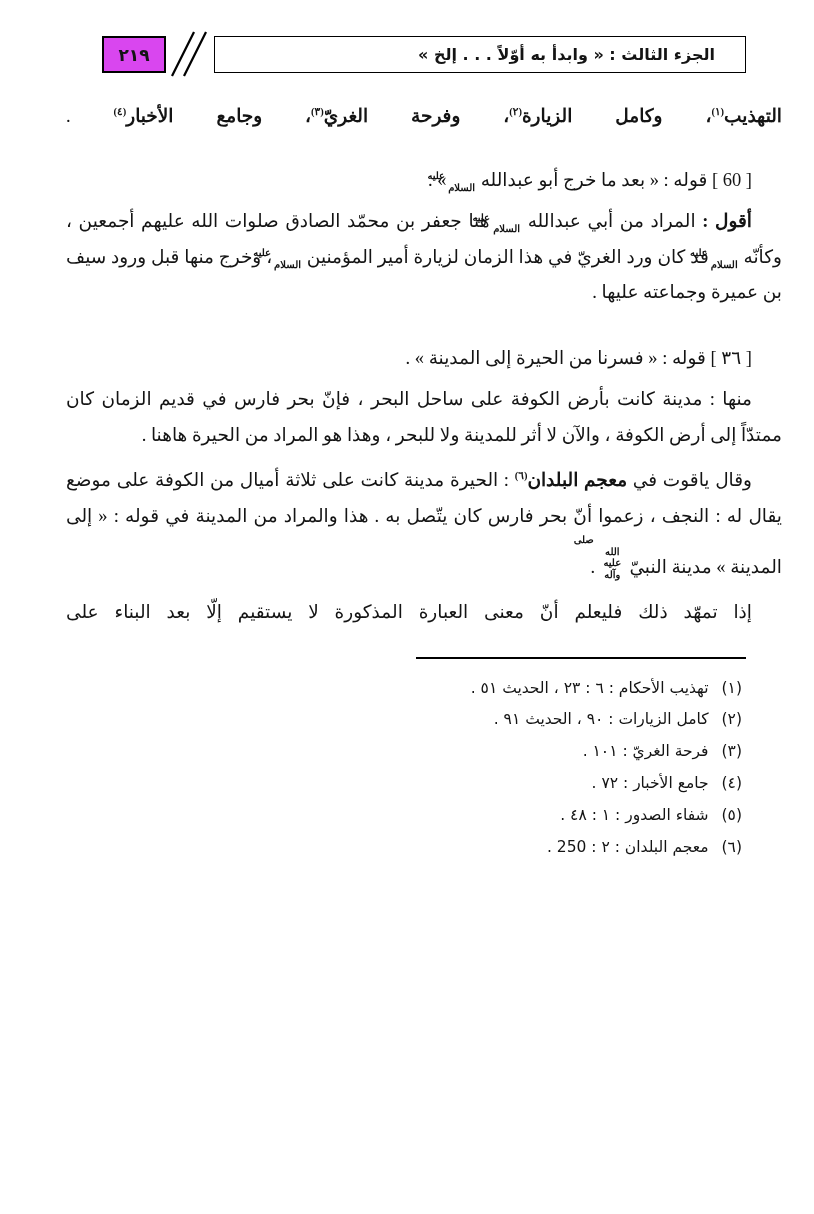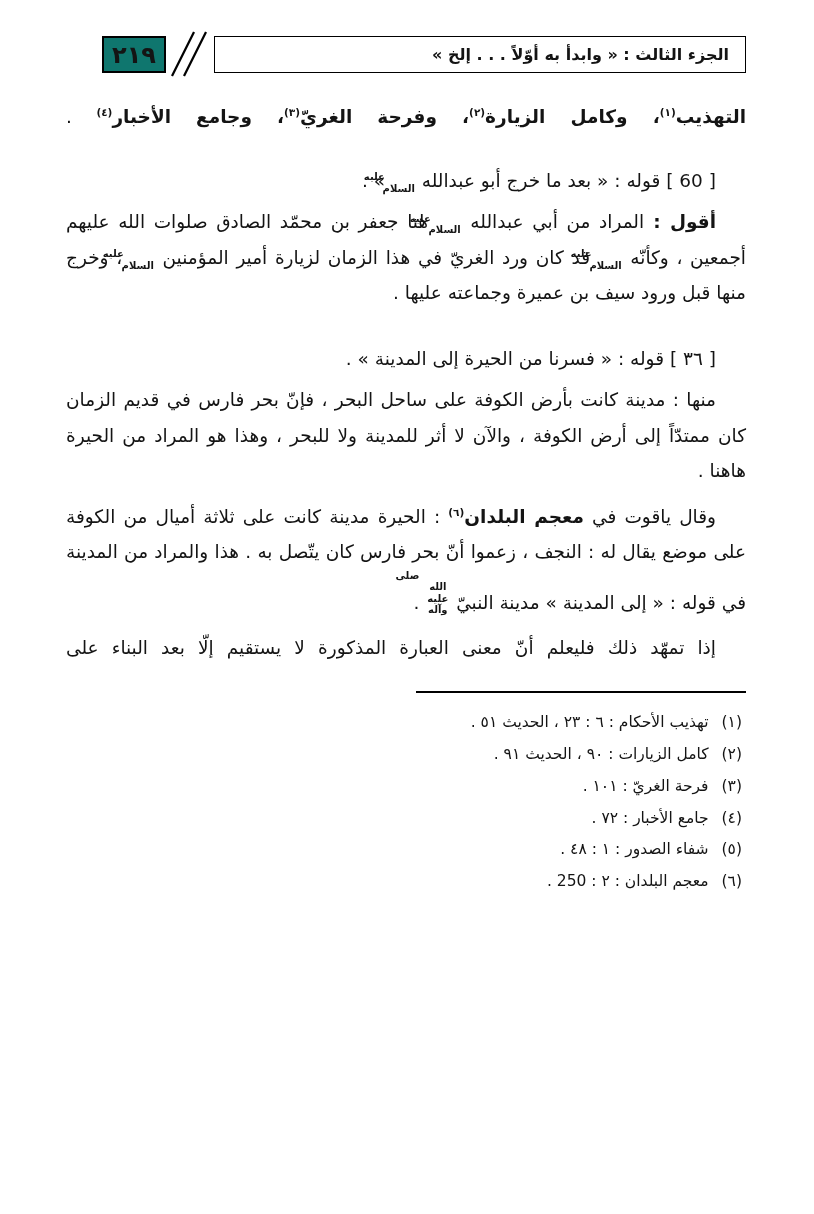--- a/index.html
+++ b/index.html
@@ -18,40 +18,41 @@
     direction:ltr;
     display:flex;
     align-items:stretch;
     height:37px;
     margin:36px 68px 0 102px;
   }
   .pn-box {
     width:64px;
     border:2.4px solid #000;
     display:flex; align-items:center; justify-content:center;
-    font-weight:700; font-size:24px;
-    background:#0f766e;
+    font-weight:700; font-size:17px;
+    background:#d946ef;
   }
   .hdr-gap { width:48px; position:relative; }
   .hdr-gap svg { position:absolute; left:0; top:-6px; width:48px; height:48px; overflow:visible; }
   .hdr-title-box {
     flex:1;
     border:1.6px solid #000;
     display:flex; align-items:center;
     direction:rtl;
-    padding:0 16px;
+    padding:0 30px;
     font-weight:700; font-size:16px;
     white-space:nowrap;
   }
   
   .content {
-    padding:26px 68px 0 66px;
+    padding:26px 32px 0 66px;
     font-size:18.5px;
     line-height:1.92;
     text-align:justify;
+    font-family:Liberation Serif, serif;
   }
   .para { margin:0; }
   .indent { text-indent:30px; }
   .force-last { text-align-last:justify; }
   .mb-lg { margin-bottom:28px; }
   .mb-sm { margin-bottom:6px; }
   .mb-md { margin-bottom:30px; }
   .mb-xs { margin-bottom:10px; }
   .b { font-weight:700; }
   sup.fnref {

